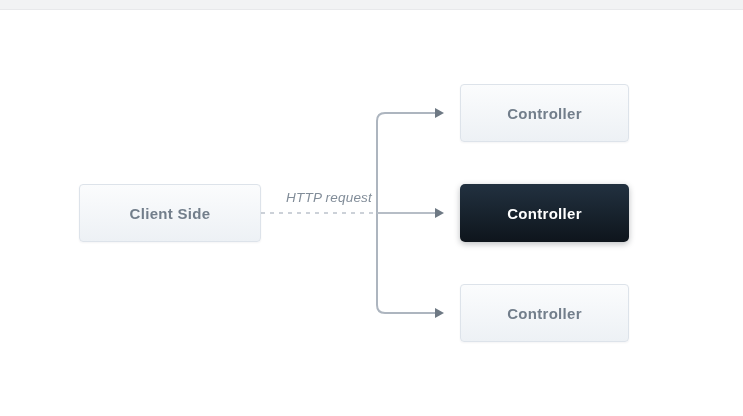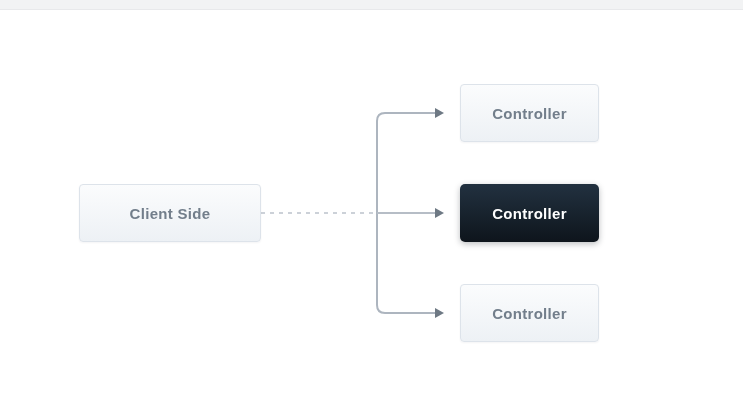--- a/index.html
+++ b/index.html
@@ -13,21 +13,21 @@
 
   .top-bar {
     position: absolute; top: 0; left: 0; width: 743px; height: 10px;
     background: #f2f3f4;
     border-bottom: 1px solid #e8e9eb;
     box-sizing: border-box;
   }
 
   .node {
     position: absolute;
-    width: 139px; height: 58px;
+    width: 169px; height: 58px;
     display: flex; align-items: center; justify-content: center;
     border-radius: 4px;
     font-size: 15px; font-weight: bold; letter-spacing: 0.3px;
     box-sizing: border-box;
   }
   .node.light {
     background: linear-gradient(180deg, #fbfcfd 0%, #edf1f5 100%);
     border: 1px solid #dde3ea;
     color: #727e8b;
     box-shadow: 0 1px 2px rgba(31,45,61,0.05);
@@ -71,20 +71,21 @@
 
     <path d="M436 113 H385 Q377 113 377 121 V305 Q377 313 385 313 H436" stroke="#adb5bf" stroke-width="2" fill="none"></path>
 
     <path d="M377 213 H436" stroke="#b6bdc6" stroke-width="2" fill="none"></path>
 
     <polygon points="435,108 444,113 435,118" fill="#6e7984"></polygon>
     <polygon points="435,208 444,213 435,218" fill="#6e7984"></polygon>
     <polygon points="435,308 444,313 435,318" fill="#6e7984"></polygon>
   </svg>
 
+  <div class="http-label">HTTP request</div>
 
   <div class="node light node-client">
     <span>Client Side</span>
   </div>
 
   <div class="node light node-ctrl-top">
     <span>Controller</span>
   </div>
 
   <div class="node dark node-ctrl-mid">

